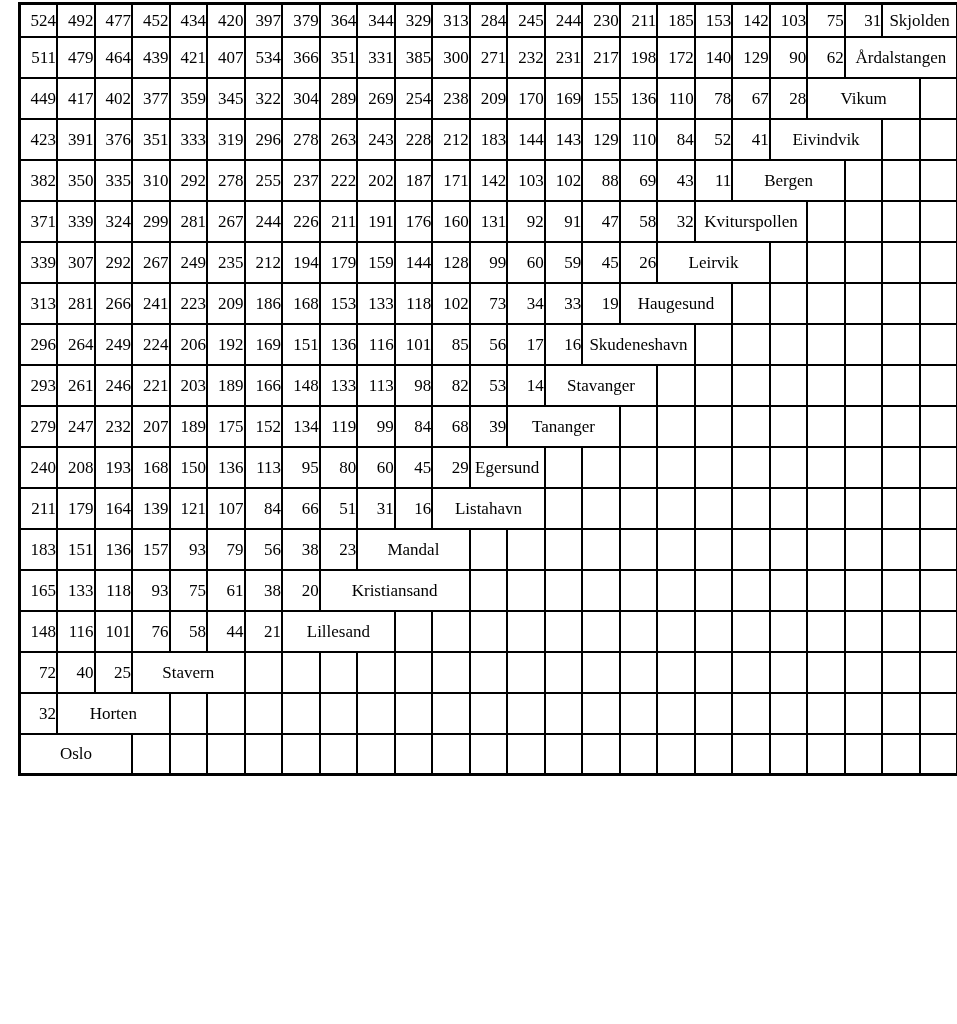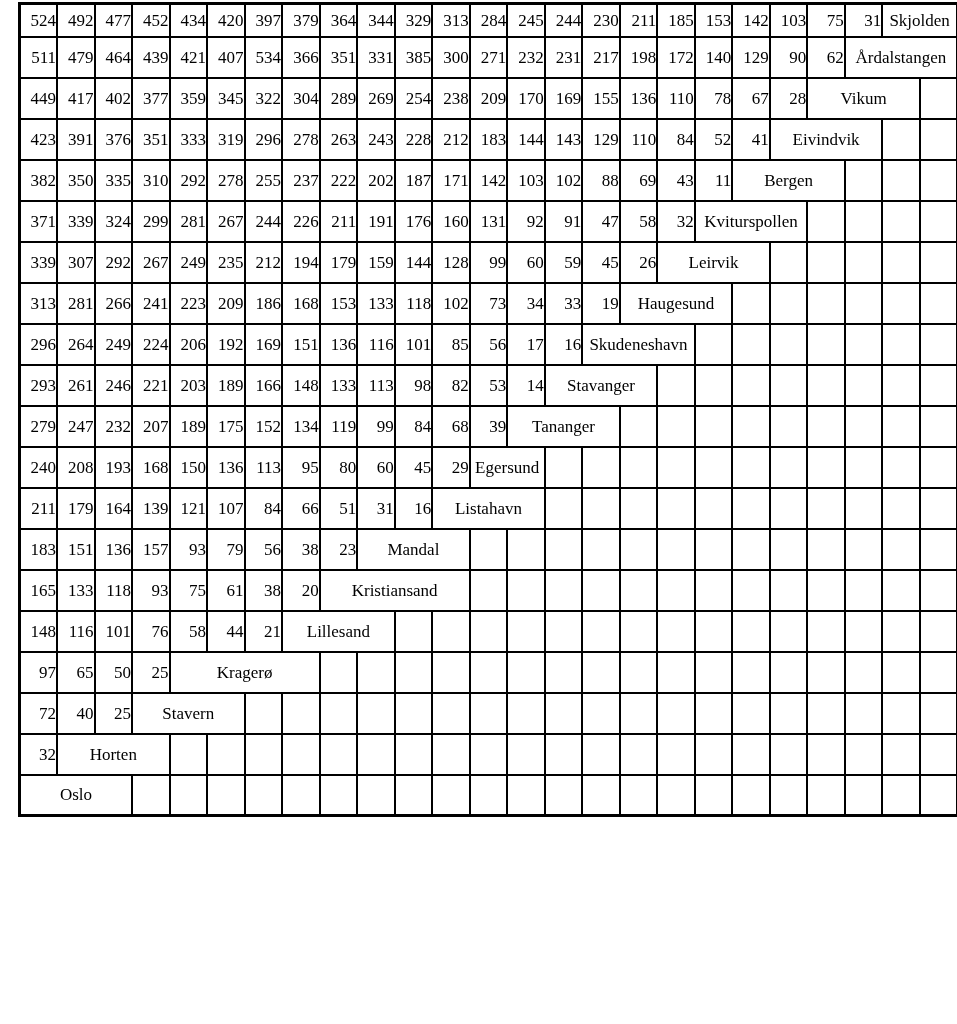--- a/index.html
+++ b/index.html
@@ -471,44 +471,20 @@
           <td class="empty"></td>
           <td class="empty"></td>
           <td class="empty"></td>
           <td class="empty"></td>
           <td class="empty"></td>
           <td class="empty"></td>
           <td class="empty"></td>
           <td class="empty"></td>
         </tr>
         <tr>
-          <td class="num">97</td>
-          <td class="num">65</td>
-          <td class="num">50</td>
-          <td class="num">25</td>
-          <td class="name" colspan="4">Kragerø</td>
-          <td class="empty"></td>
-          <td class="empty"></td>
-          <td class="empty"></td>
-          <td class="empty"></td>
-          <td class="empty"></td>
-          <td class="empty"></td>
-          <td class="empty"></td>
-          <td class="empty"></td>
-          <td class="empty"></td>
-          <td class="empty"></td>
-          <td class="empty"></td>
-          <td class="empty"></td>
-          <td class="empty"></td>
-          <td class="empty"></td>
-          <td class="empty"></td>
-          <td class="empty"></td>
-          <td class="empty"></td>
-        </tr>
-        <tr>
           <td class="num shaded">72</td>
           <td class="num shaded">40</td>
           <td class="num shaded">25</td>
           <td class="name shaded" colspan="3">Stavern</td>
           <td class="empty"></td>
           <td class="empty"></td>
           <td class="empty"></td>
           <td class="empty"></td>
           <td class="empty"></td>
           <td class="empty"></td>

